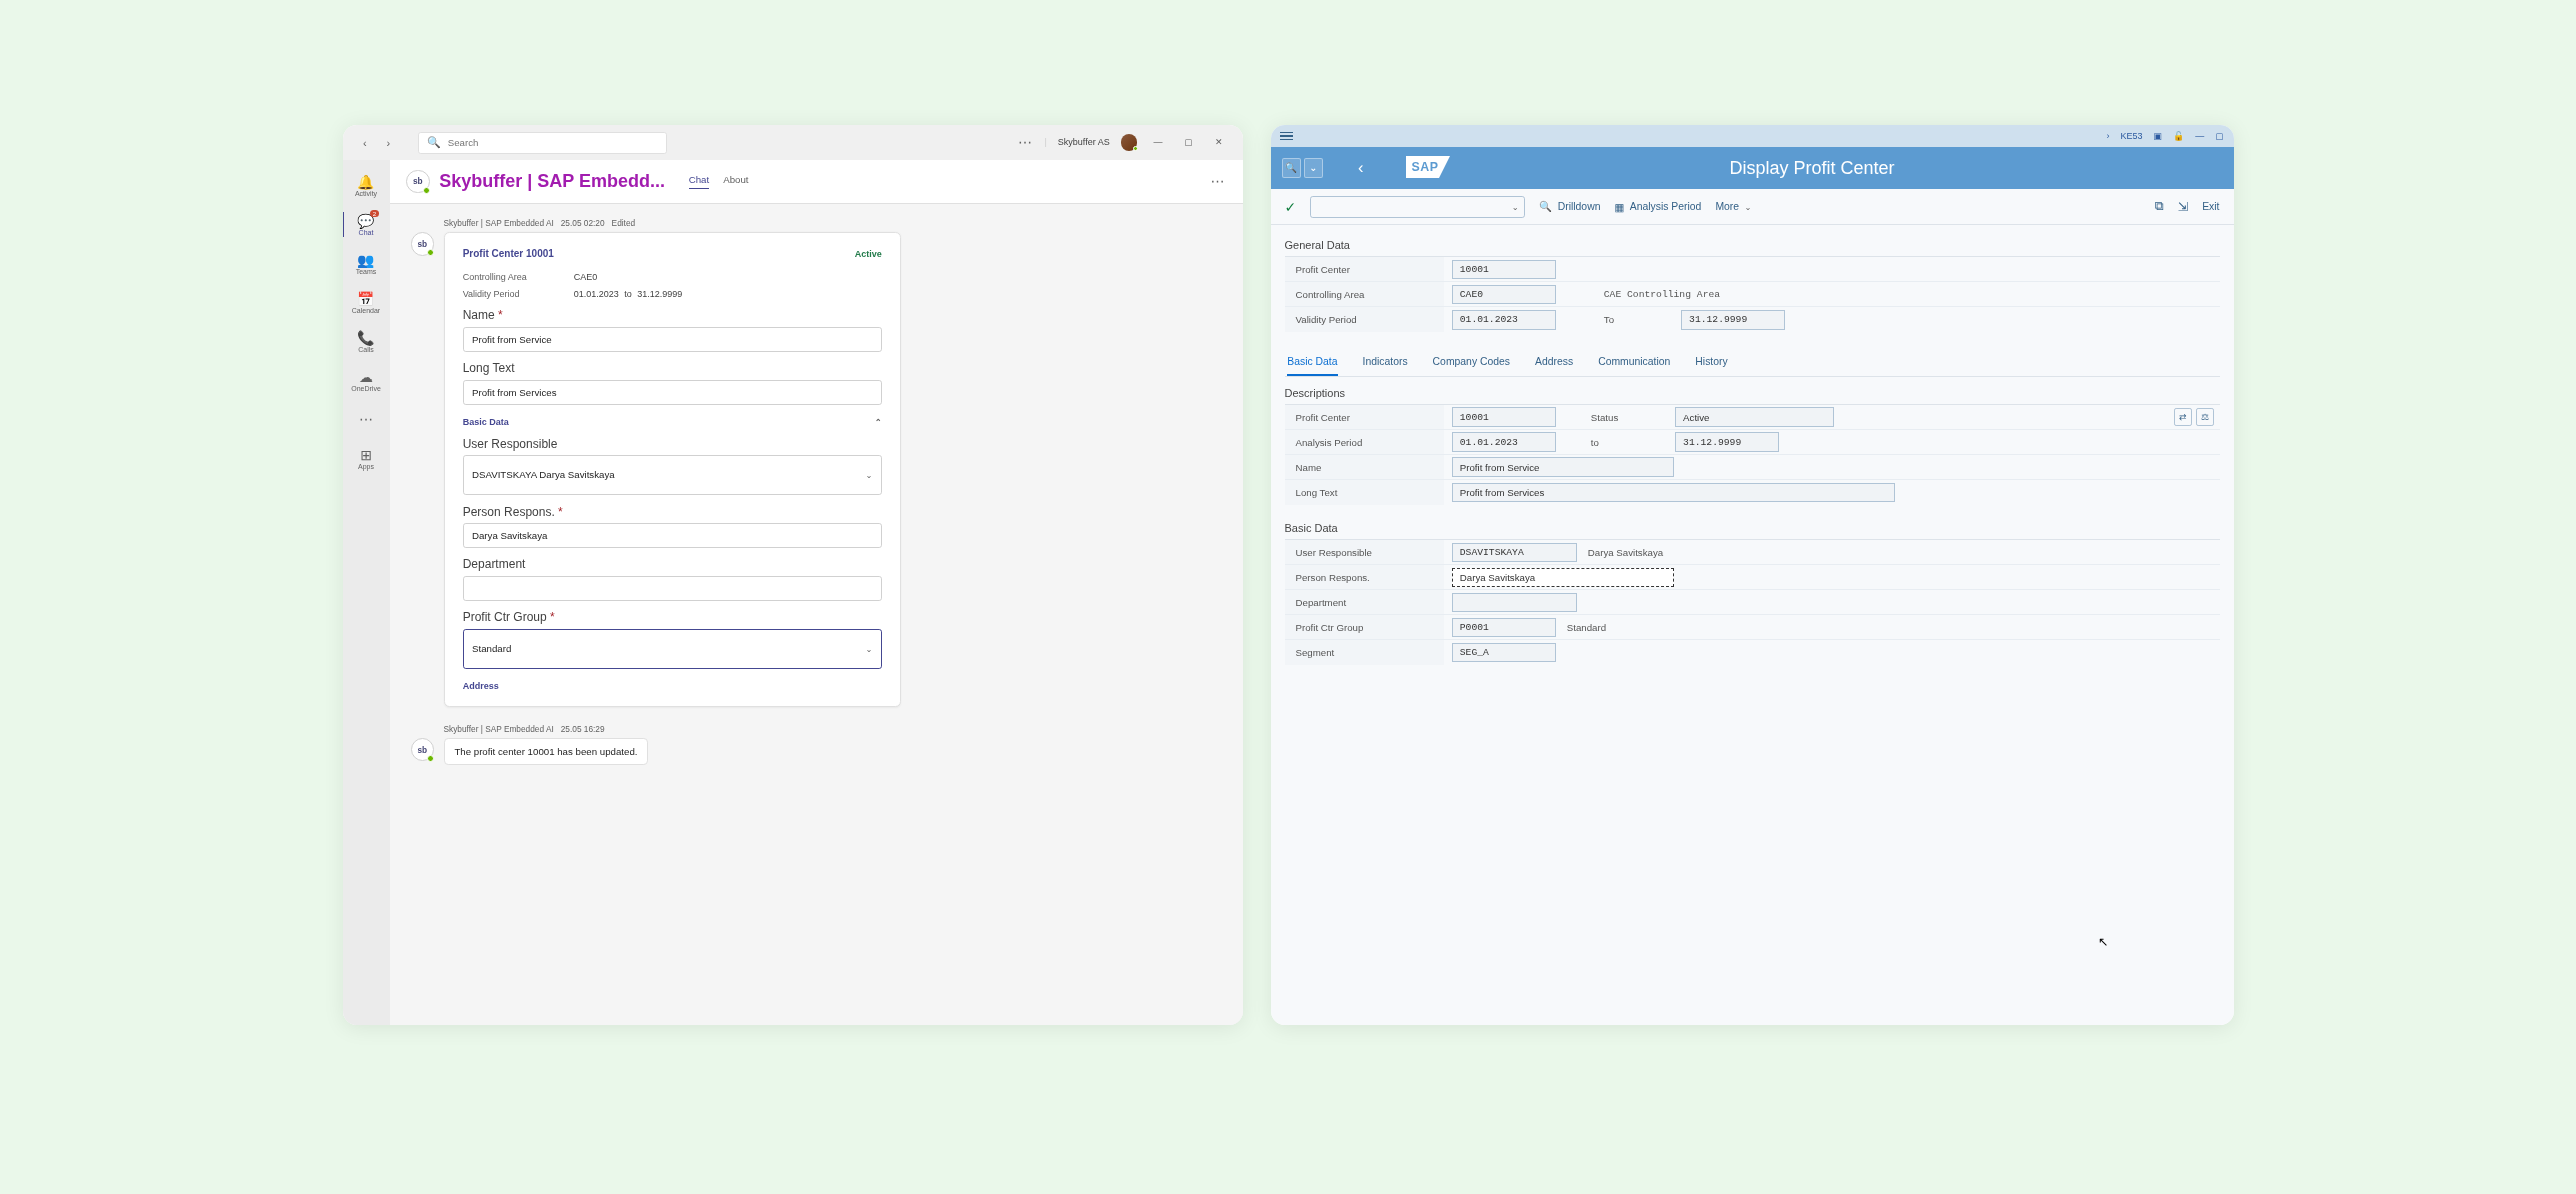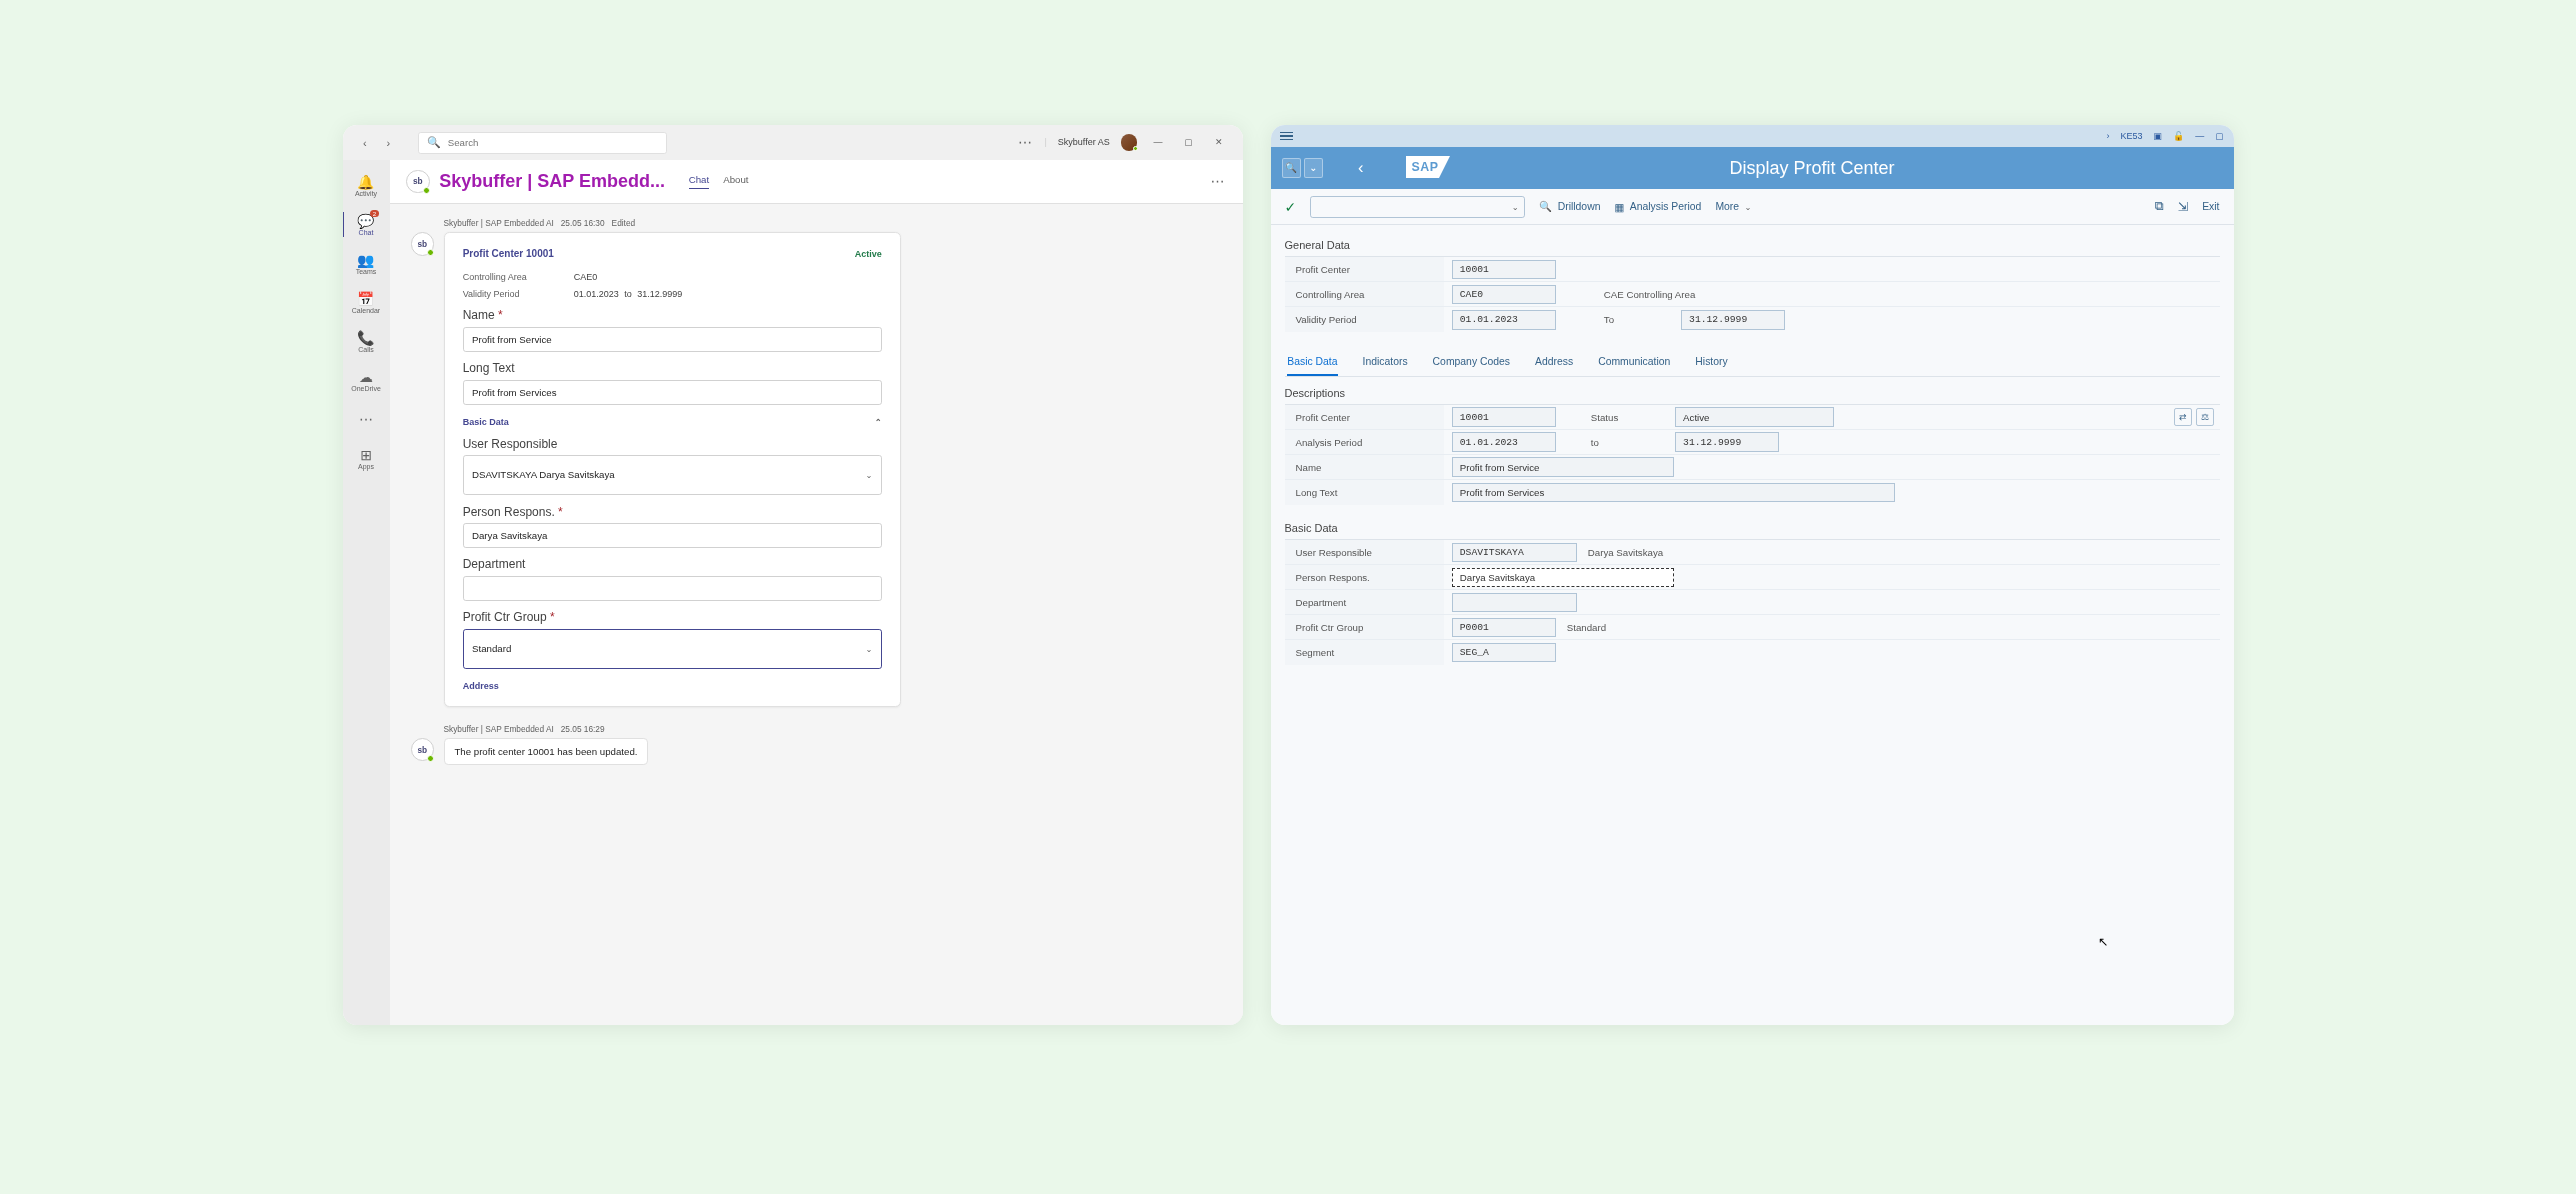--- a/index.html
+++ b/index.html
@@ -74,21 +74,21 @@
 .sap-content { flex: 1; background: #f7f9fb; padding: 9.7px 14px; overflow-y: auto; color: #333; }
 .sap-section-title { font-size: 11px; color: #444; margin-bottom: 5.5px; margin-top: 4.2px; }
 .sap-group { border-top: 0.7px solid #dde3e9; padding: 0; }
 .sap-row { display: flex; align-items: center; border-bottom: 0.7px solid #e8edf2; height: 25px; }
 .sap-row:last-child { border-bottom: none; }
 .sap-lbl { width: 159px; padding-left: 11px; font-size: 9.7px; color: #555; background: #f2f5f8; height: 100%; display: flex; align-items: center; }
 .sap-val { height: 19.4px; border: 0.7px solid #b0c4d6; background: #fff; padding: 0 7px; display: flex; align-items: center; font-family: 'Courier New', monospace; font-size: 9.7px; margin-left: 8.3px; min-width: 83px; }
 .sap-val.prop { font-family: 'Segoe UI', sans-serif; }
 .sap-val.ro { background: #f0f3f6; }
 .sap-static { margin-left: 11px; font-size: 9.7px; color: #555; }
-.sap-mono { font-family: Liberation Sans, sans-serif; }
+.sap-mono { font-family: Liberation Mono, monospace; }
 .sap-tabs { display: flex; gap: 25px; border-bottom: 0.7px solid #dde3e9; margin-top: 16.6px; margin-bottom: 9.7px; padding-left: 2.8px; }
 .sap-tab { font-size: 10.4px; color: #346187; padding: 7px 0; cursor: pointer; }
 .sap-tab.active { color: #0a6ed1; border-bottom: 2.1px solid #0a6ed1; font-weight: 500; }
 .sap-icon-pair { margin-left: auto; display: flex; gap: 4.2px; align-items: center; padding-right: 5.5px; }
 .sap-ico-box { width: 18px; height: 18px; border: 0.7px solid #b0c4d6; border-radius: 2.1px; display: flex; align-items: center; justify-content: center; font-size: 9px; color: #346187; cursor: pointer; }
 .cursor-arrow { position: absolute; font-size: 12.5px; color: #000; }
 </style>
 </head>
 <body>
 
@@ -152,21 +152,21 @@
         <span class="chat-title">Skybuffer | SAP Embedd...</span>
         <div class="chat-tabs">
           <span class="chat-tab active">Chat</span>
           <span class="chat-tab">About</span>
         </div>
         <span class="more-btn">⋯</span>
       </div>
       <div class="chat-content">
         <div class="msg-meta">
           <span>Skybuffer | SAP Embedded AI</span>
-          <span>25.05 16:30</span>
+          <span>25.05 02:20</span>
           <span>Edited</span>
         </div>
         <div class="msg-row">
           <div class="bot-avatar">sb<div class="presence-dot"></div></div>
           <div class="card">
             <div class="card-title-row">
               <span class="card-title">Profit Center 10001</span>
               <span class="status-active">Active</span>
             </div>
             <div class="field-row">

